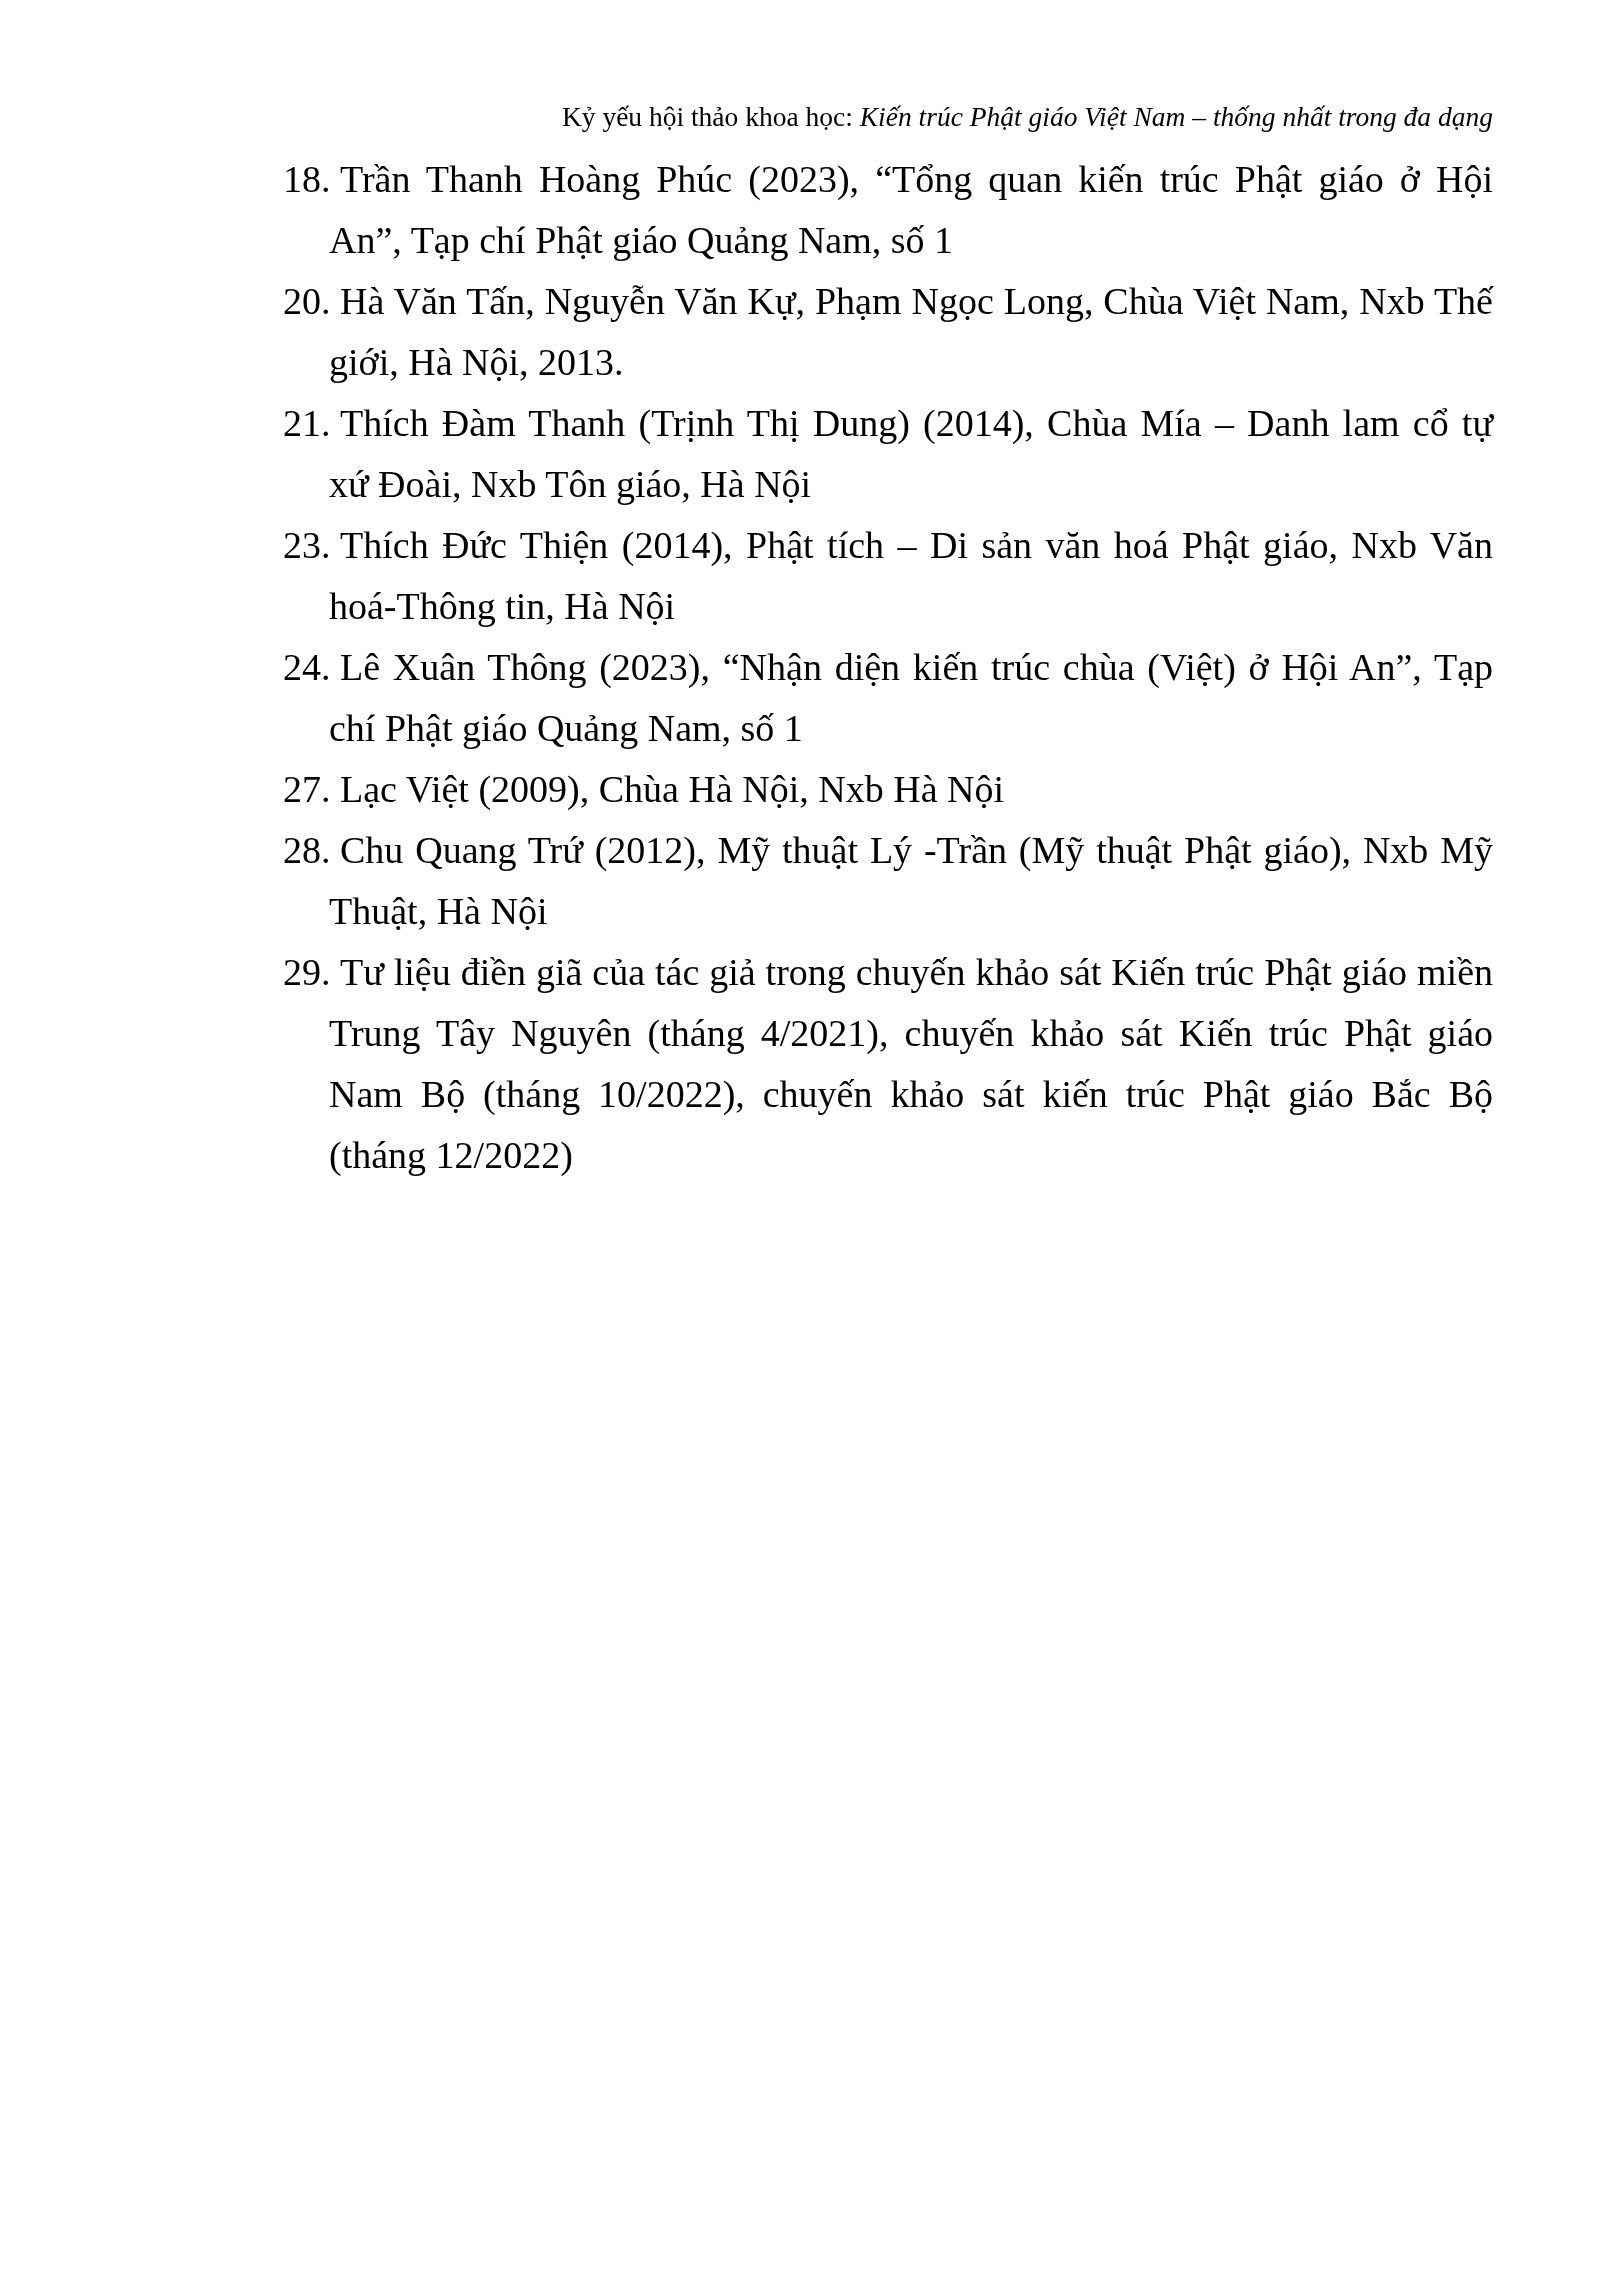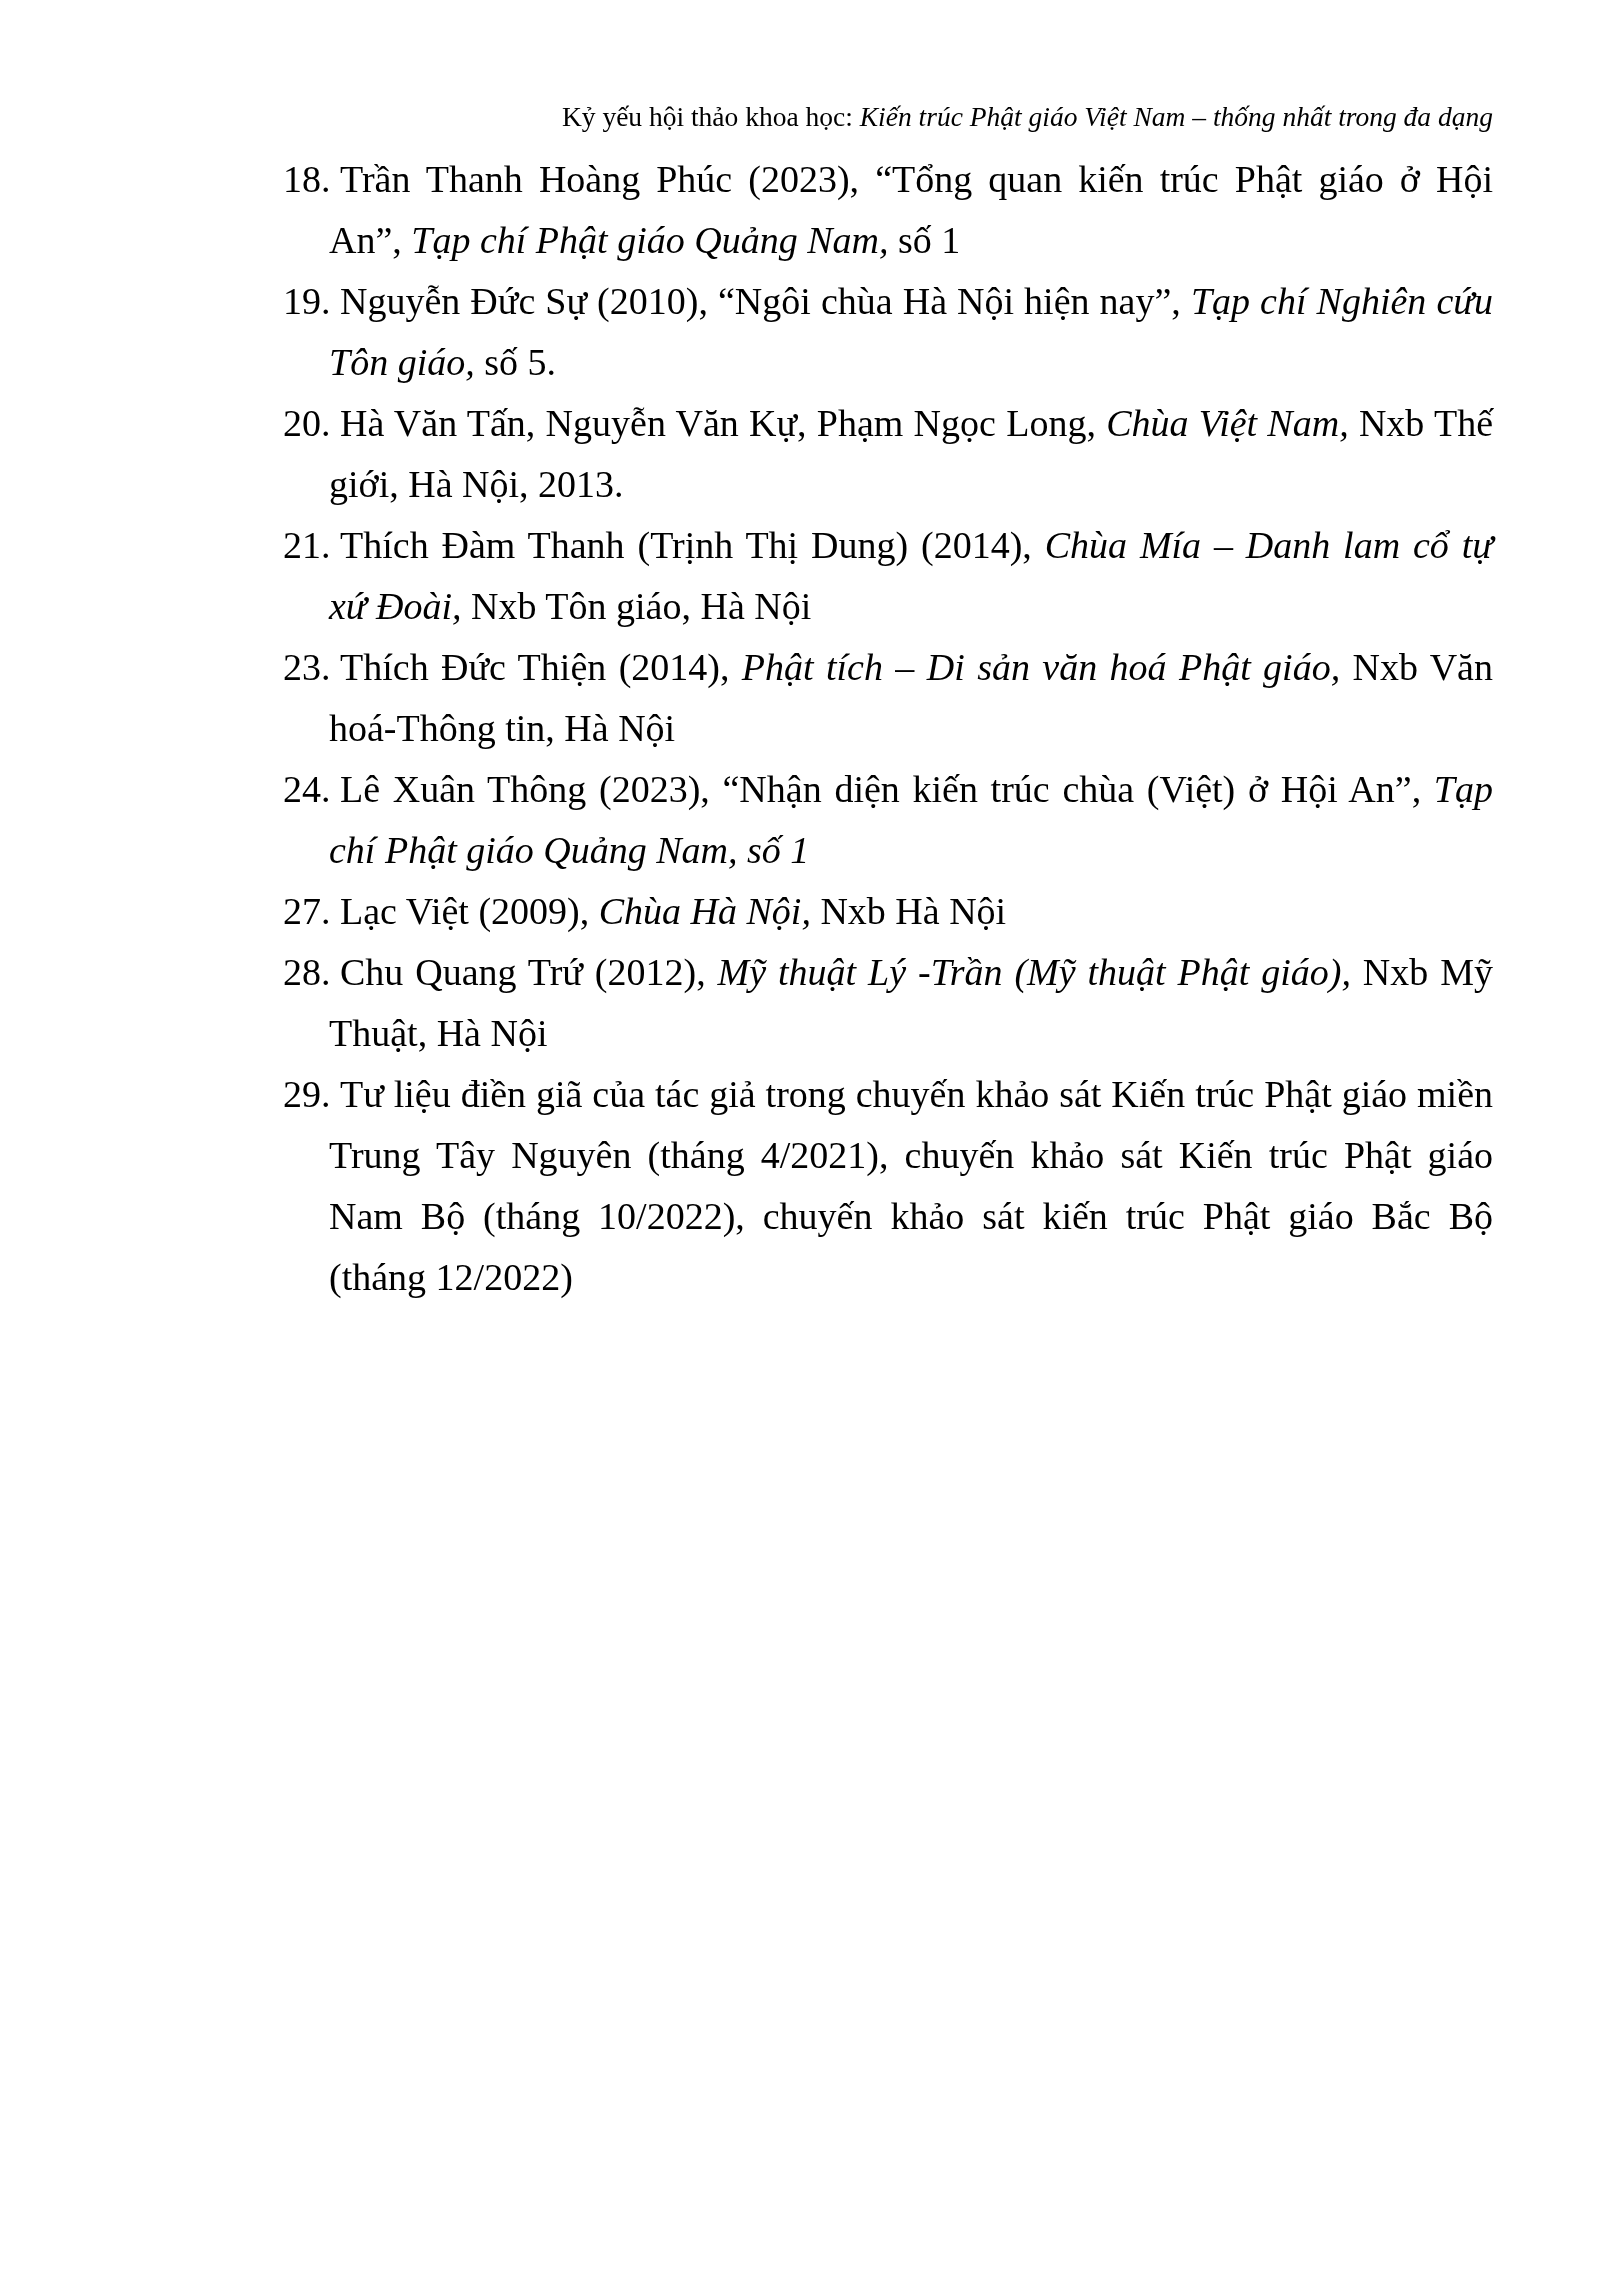--- a/index.html
+++ b/index.html
@@ -41,21 +41,20 @@
   .ref {
     text-indent: -46px;
   }
   .ref .num {
     display: inline-block;
     width: 57px;
     text-indent: 0;
     font-family: Liberation Serif, serif;
   }
   .seg-italic {
-    font-style: italic;
   }
   .page-number {
     position: absolute;
     top: 2114px;
     left: 273px;
     width: 1176px;
     text-align: center;
     font-size: 38px;
     line-height: 61px;
   }
@@ -64,21 +63,20 @@
 <body>
 
 <div class="page">
 
   <div class="running-header">
     <span>Kỷ yếu hội thảo khoa học: </span><span class="hdr-italic">Kiến trúc Phật giáo Việt Nam – thống nhất trong đa dạng</span>
   </div>
 
   <div class="refs">
       <div class="ref"><span class="num">18.</span><span class="seg-regular">Trần Thanh Hoàng Phúc (2023), “Tổng quan kiến trúc Phật giáo ở Hội An”, </span><span class="seg-italic">Tạp chí Phật giáo Quảng Nam,</span><span class="seg-regular"> số 1</span></div>
-      <div class="ref"><span class="num">19.</span><span class="seg-regular">Nguyễn Đức Sự (2010), “Ngôi chùa Hà Nội hiện nay”, </span><span class="seg-italic">Tạp chí Nghiên cứu Tôn giáo,</span><span class="seg-regular"> số 5.</span></div>
       <div class="ref"><span class="num">20.</span><span class="seg-regular">Hà Văn Tấn, Nguyễn Văn Kự, Phạm Ngọc Long, </span><span class="seg-italic">Chùa Việt Nam,</span><span class="seg-regular"> Nxb Thế giới, Hà Nội, 2013.</span></div>
       <div class="ref"><span class="num">21.</span><span class="seg-regular">Thích Đàm Thanh (Trịnh Thị Dung) (2014), </span><span class="seg-italic">Chùa Mía – Danh lam cổ tự xứ Đoài,</span><span class="seg-regular"> Nxb Tôn giáo, Hà Nội</span></div>
       <div class="ref"><span class="num">23.</span><span class="seg-regular">Thích Đức Thiện (2014), </span><span class="seg-italic">Phật tích – Di sản văn hoá Phật giáo,</span><span class="seg-regular"> Nxb Văn hoá-Thông tin, Hà Nội</span></div>
       <div class="ref"><span class="num">24.</span><span class="seg-regular">Lê Xuân Thông (2023), “Nhận diện kiến trúc chùa (Việt) ở Hội An”, </span><span class="seg-italic">Tạp chí Phật giáo Quảng Nam, số 1</span></div>
       <div class="ref"><span class="num">27.</span><span class="seg-regular">Lạc Việt (2009), </span><span class="seg-italic">Chùa Hà Nội,</span><span class="seg-regular"> Nxb Hà Nội</span></div>
       <div class="ref"><span class="num">28.</span><span class="seg-regular">Chu Quang Trứ (2012), </span><span class="seg-italic">Mỹ thuật Lý -Trần (Mỹ thuật Phật giáo),</span><span class="seg-regular"> Nxb Mỹ Thuật, Hà Nội</span></div>
       <div class="ref"><span class="num">29.</span><span class="seg-regular">Tư liệu điền giã của tác giả trong chuyến khảo sát Kiến trúc Phật giáo miền Trung Tây Nguyên (tháng 4/2021), chuyến khảo sát Kiến trúc Phật giáo Nam Bộ (tháng 10/2022), chuyến khảo sát kiến trúc Phật giáo Bắc Bộ (tháng 12/2022)</span></div>
     </div>
 
 

